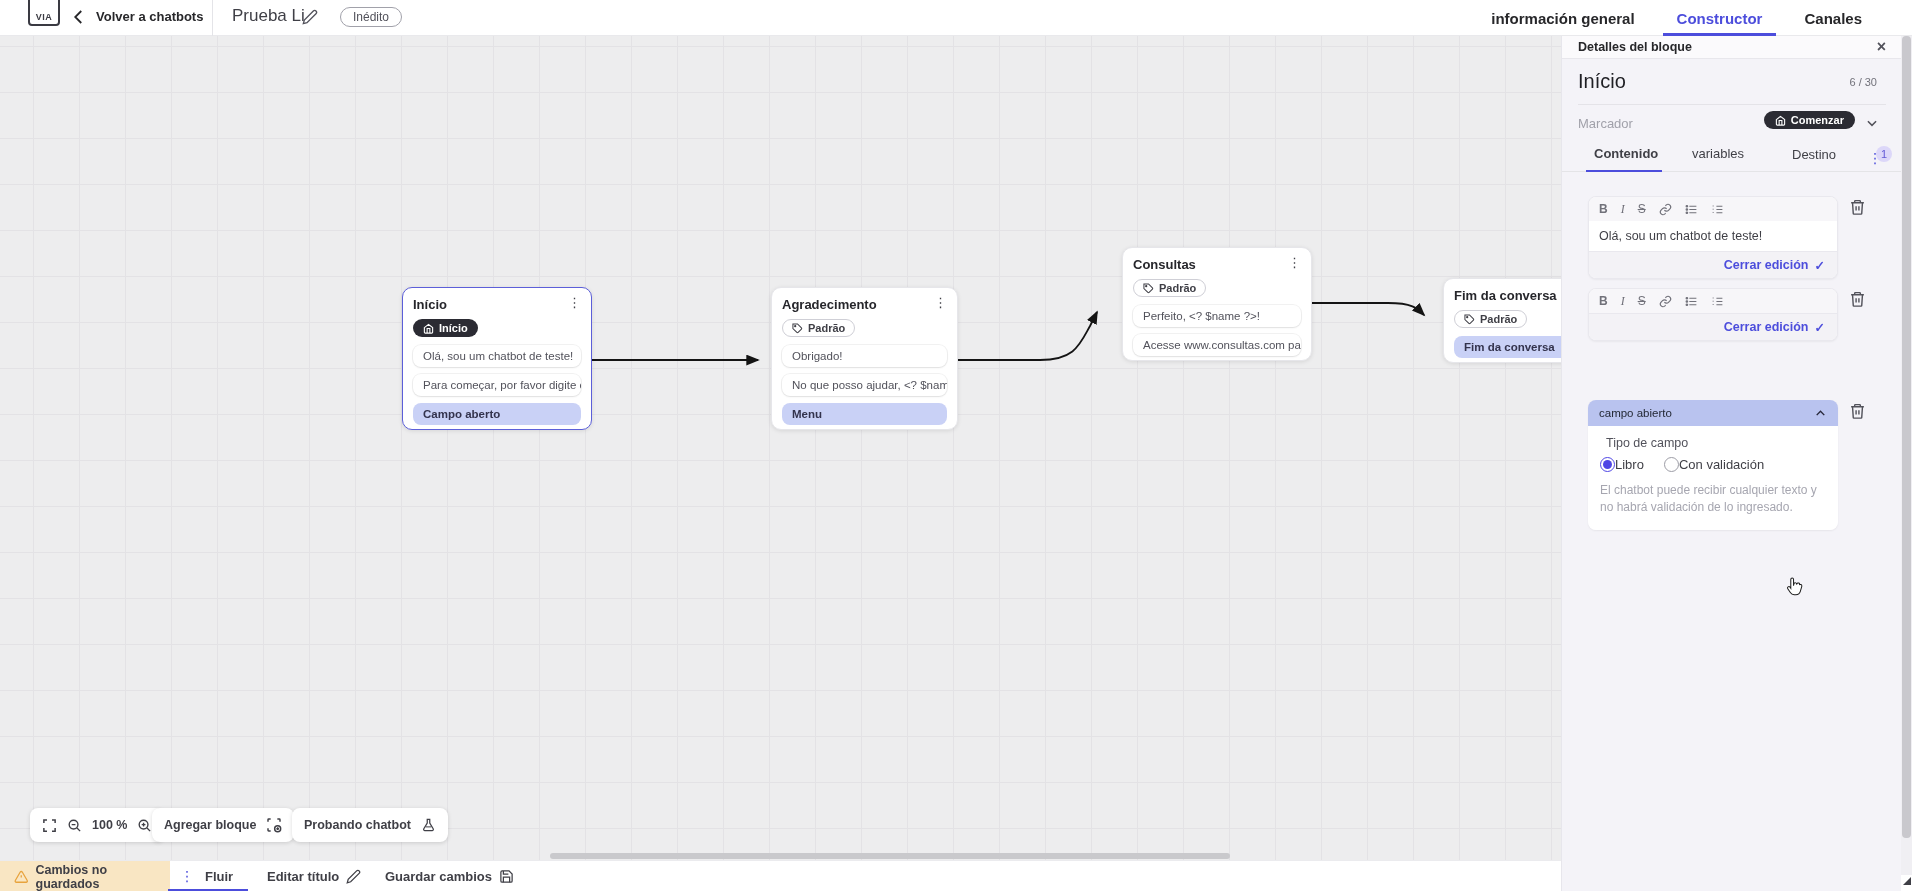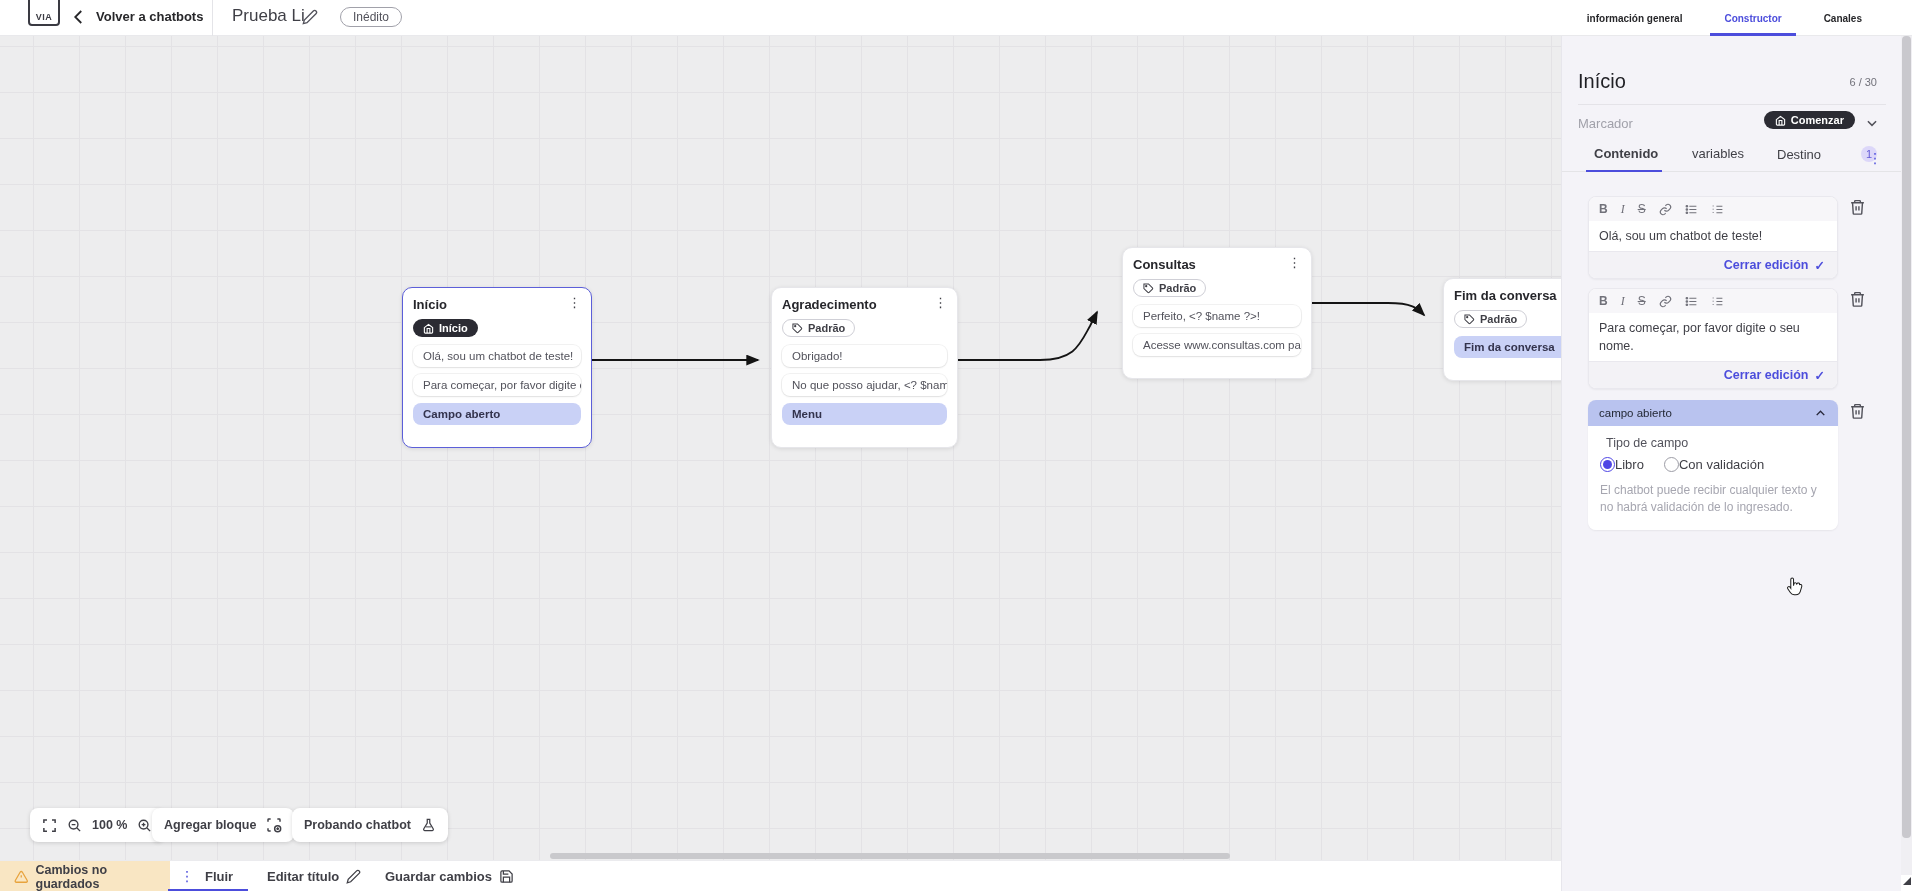--- a/index.html
+++ b/index.html
@@ -24,38 +24,38 @@
   .back-btn { position:absolute; left:70px; top:8px; width:18px; height:18px; cursor:pointer; }
   .back-label { position:absolute; left:96px; top:9px; font-size:13px; font-weight:bold; color:#27272a; cursor:pointer; }
   .header-divider { position:absolute; left:212px; top:0; width:1px; height:36px; background:#e4e4e8; }
   .doc-title { position:absolute; left:232px; top:6px; font-size:17px; color:#3f3f46; }
   .pencil-icon-sm { position:absolute; left:302px; top:9px; width:16px; height:16px; cursor:pointer; }
   .status-pill {
     position:absolute; left:340px; top:7px; padding:2px 12px; border:1px solid #a1a1aa;
     border-radius:12px; font-size:12px; color:#52525b;
   }
   .nav-tabs { position:absolute; right:44px; top:0; height:36px; display:flex; gap:30px; }
-  .nav-tab { position:relative; height:36px; display:flex; align-items:center; font-size:10px; font-weight:bold; color:#27272a; cursor:pointer; padding:0 6px; }
+  .nav-tab { position:relative; height:36px; display:flex; align-items:center; font-size:15px; font-weight:bold; color:#27272a; cursor:pointer; padding:0 6px; }
   .nav-tab.active { color:#4c4ddc; }
   .nav-tab.active::after { content:""; position:absolute; left:-8px; right:-8px; bottom:0; height:3px; background:#4c4ddc; }
 
   
   .canvas {
     position:absolute; left:0; top:36px; width:1561px; height:824px; overflow:hidden;
     background-color:#ededee;
     background-image:
       linear-gradient(#e3e2e5 1px, transparent 1px),
       linear-gradient(90deg, #e3e2e5 1px, transparent 1px);
     background-size:46px 46px; background-position:33px 10px;
   }
   svg.wires { position:absolute; left:0; top:0; width:1561px; height:824px; pointer-events:none; }
 
   .node {
     position:absolute; width:190px; background:#fff; border:1px solid #e6e6ea;
-    border-radius:10px; box-shadow:0 1px 4px rgba(0,0,0,.10); padding:9px 10px 22px;
+    border-radius:10px; box-shadow:0 1px 4px rgba(0,0,0,.10); padding:9px 10px 4px;
   }
   .node.selected { border:1.5px solid #5c5fd9; }
   .node-title-row { display:flex; justify-content:space-between; align-items:flex-start; }
   .node-title { font-size:13px; font-weight:bold; color:#26262b; }
   .kebab { color:#3f3f46; font-size:13px; line-height:12px; cursor:pointer; letter-spacing:0; }
   .pill-dark {
     display:inline-flex; align-items:center; gap:5px; background:#2b2b33; color:#fff;
     font-size:11px; font-weight:bold; border-radius:20px; padding:3px 10px; margin-top:7px; cursor:pointer;
   }
   .pill-outline {
@@ -323,41 +323,45 @@
     <div class="footer-action" style="left:385px;">
       <span>Guardar cambios</span>
       <svg class="icon-svg" width="15" height="15" viewBox="0 0 24 24" fill="none" stroke="#3f3f46" stroke-width="2">
           <path d="M19 21H5a2 2 0 01-2-2V5a2 2 0 012-2h11l5 5v11a2 2 0 01-2 2z"></path>
           <path d="M17 21v-8H7v8M7 3v5h8"></path>
         </svg>
     </div>
   </div>
 
   <div class="panel">
+    <div class="panel-titlebar">
+      <span>Detalles del bloque</span>
+      <span class="close-x">×</span>
+    </div>
 
     <span class="block-name">Início</span>
     <span class="counter">6 / 30</span>
     <div class="panel-div1"></div>
 
     <span class="marker-label">Marcador</span>
     <span class="marker-pill">
       <svg class="icon-svg" width="11" height="11" viewBox="0 0 24 24" fill="none" stroke="#fff" stroke-width="2.4">
           <path d="M3 10l9-7 9 7v10a2 2 0 01-2 2H5a2 2 0 01-2-2z"></path>
           <path d="M9 22V12h6v10"></path>
         </svg>
       <span>Comenzar</span>
     </span>
     <svg class="marker-chevron" viewBox="0 0 24 24" fill="none" stroke="#52525b" stroke-width="2.6">
         <path d="M5 9l7 7 7-7"></path>
       </svg>
 
     <div class="panel-tabs">
       <span class="ptab active" style="left:32px;">Contenido</span>
       <span class="ptab" style="left:130px;">variables</span>
-      <span class="ptab" style="left:215px;gap:40px;">
+      <span class="ptab" style="left:230px;gap:40px;">
         <span>Destino</span>
         <span class="dest-badge">1</span>
       </span>
       <span class="panel-kebab">⋮</span>
       <div class="ptab-underline"></div>
     </div>
 
     <div class="editor" style="top:160px;">
       <div class="editor-toolbar">
         <span class="tb-btn bold">B</span>
@@ -401,21 +405,20 @@
             <path d="M8 6h13M8 12h13M8 18h13"></path>
             <circle cx="3.5" cy="6" r="1.4" fill="#71717a"></circle>
             <circle cx="3.5" cy="12" r="1.4" fill="#71717a"></circle>
             <circle cx="3.5" cy="18" r="1.4" fill="#71717a"></circle>
           </svg>
         <svg class="icon-svg" width="13" height="13" viewBox="0 0 24 24" fill="none" stroke="#71717a" stroke-width="2.2">
             <path d="M10 6h11M10 12h11M10 18h11"></path>
             <path d="M3 5.5h2M3 11.5h2M3 17.5h2" stroke-width="1.6"></path>
           </svg>
       </div>
-      <div class="editor-text" style="min-height:44px;">Para começar, por favor digite o seu nome.</div>
       <div class="editor-footer">
         <span>Cerrar edición</span>
         <span>✓</span>
       </div>
     </div>
     <svg class="trash" style="left:287px; top:254px;" viewBox="0 0 24 24" fill="none" stroke="#52525b" stroke-width="2">
         <path d="M3 6h18M8 6V4a1 1 0 011-1h6a1 1 0 011 1v2M5 6l1 15a1 1 0 001 1h10a1 1 0 001-1l1-15M10 11v6M14 11v6"></path>
       </svg>
 
     <div class="openfield">

